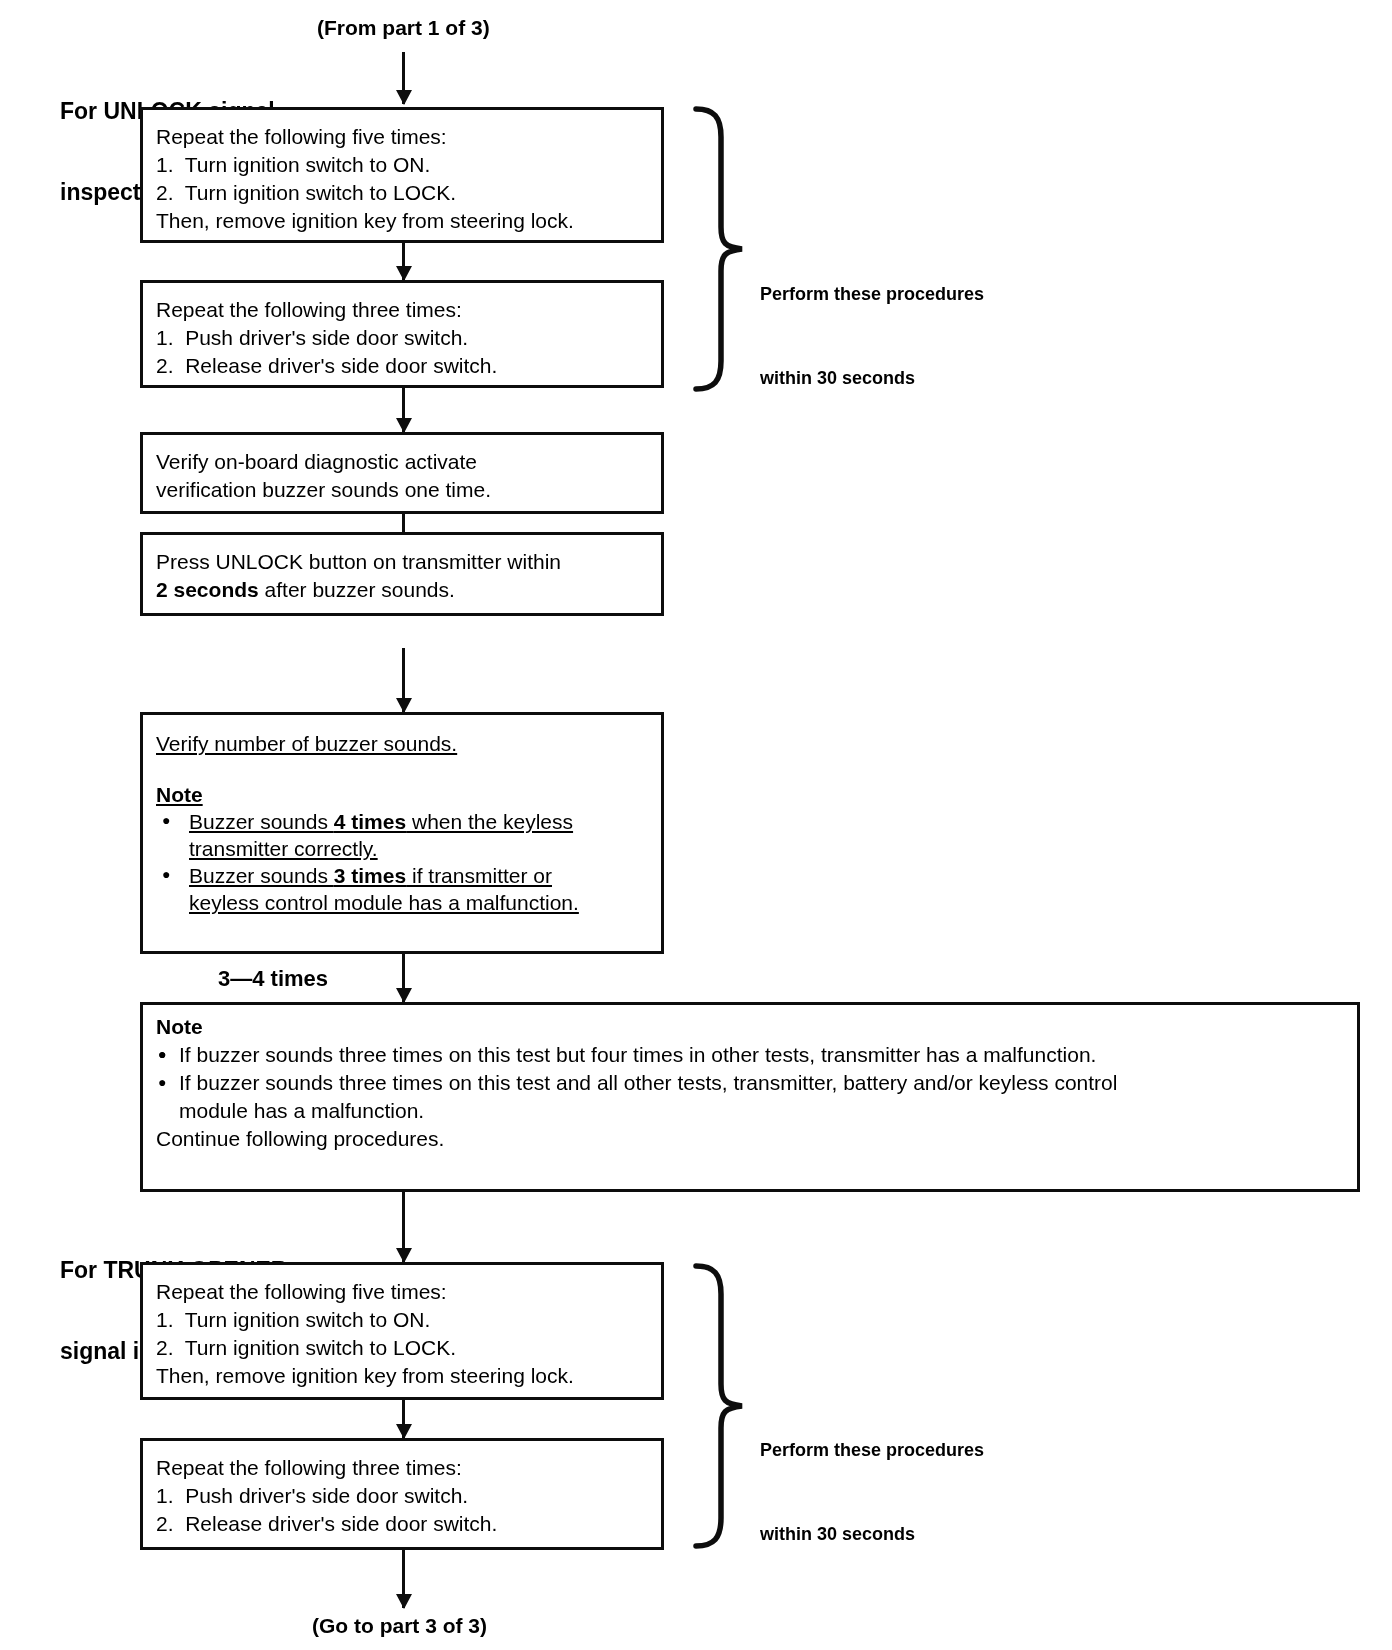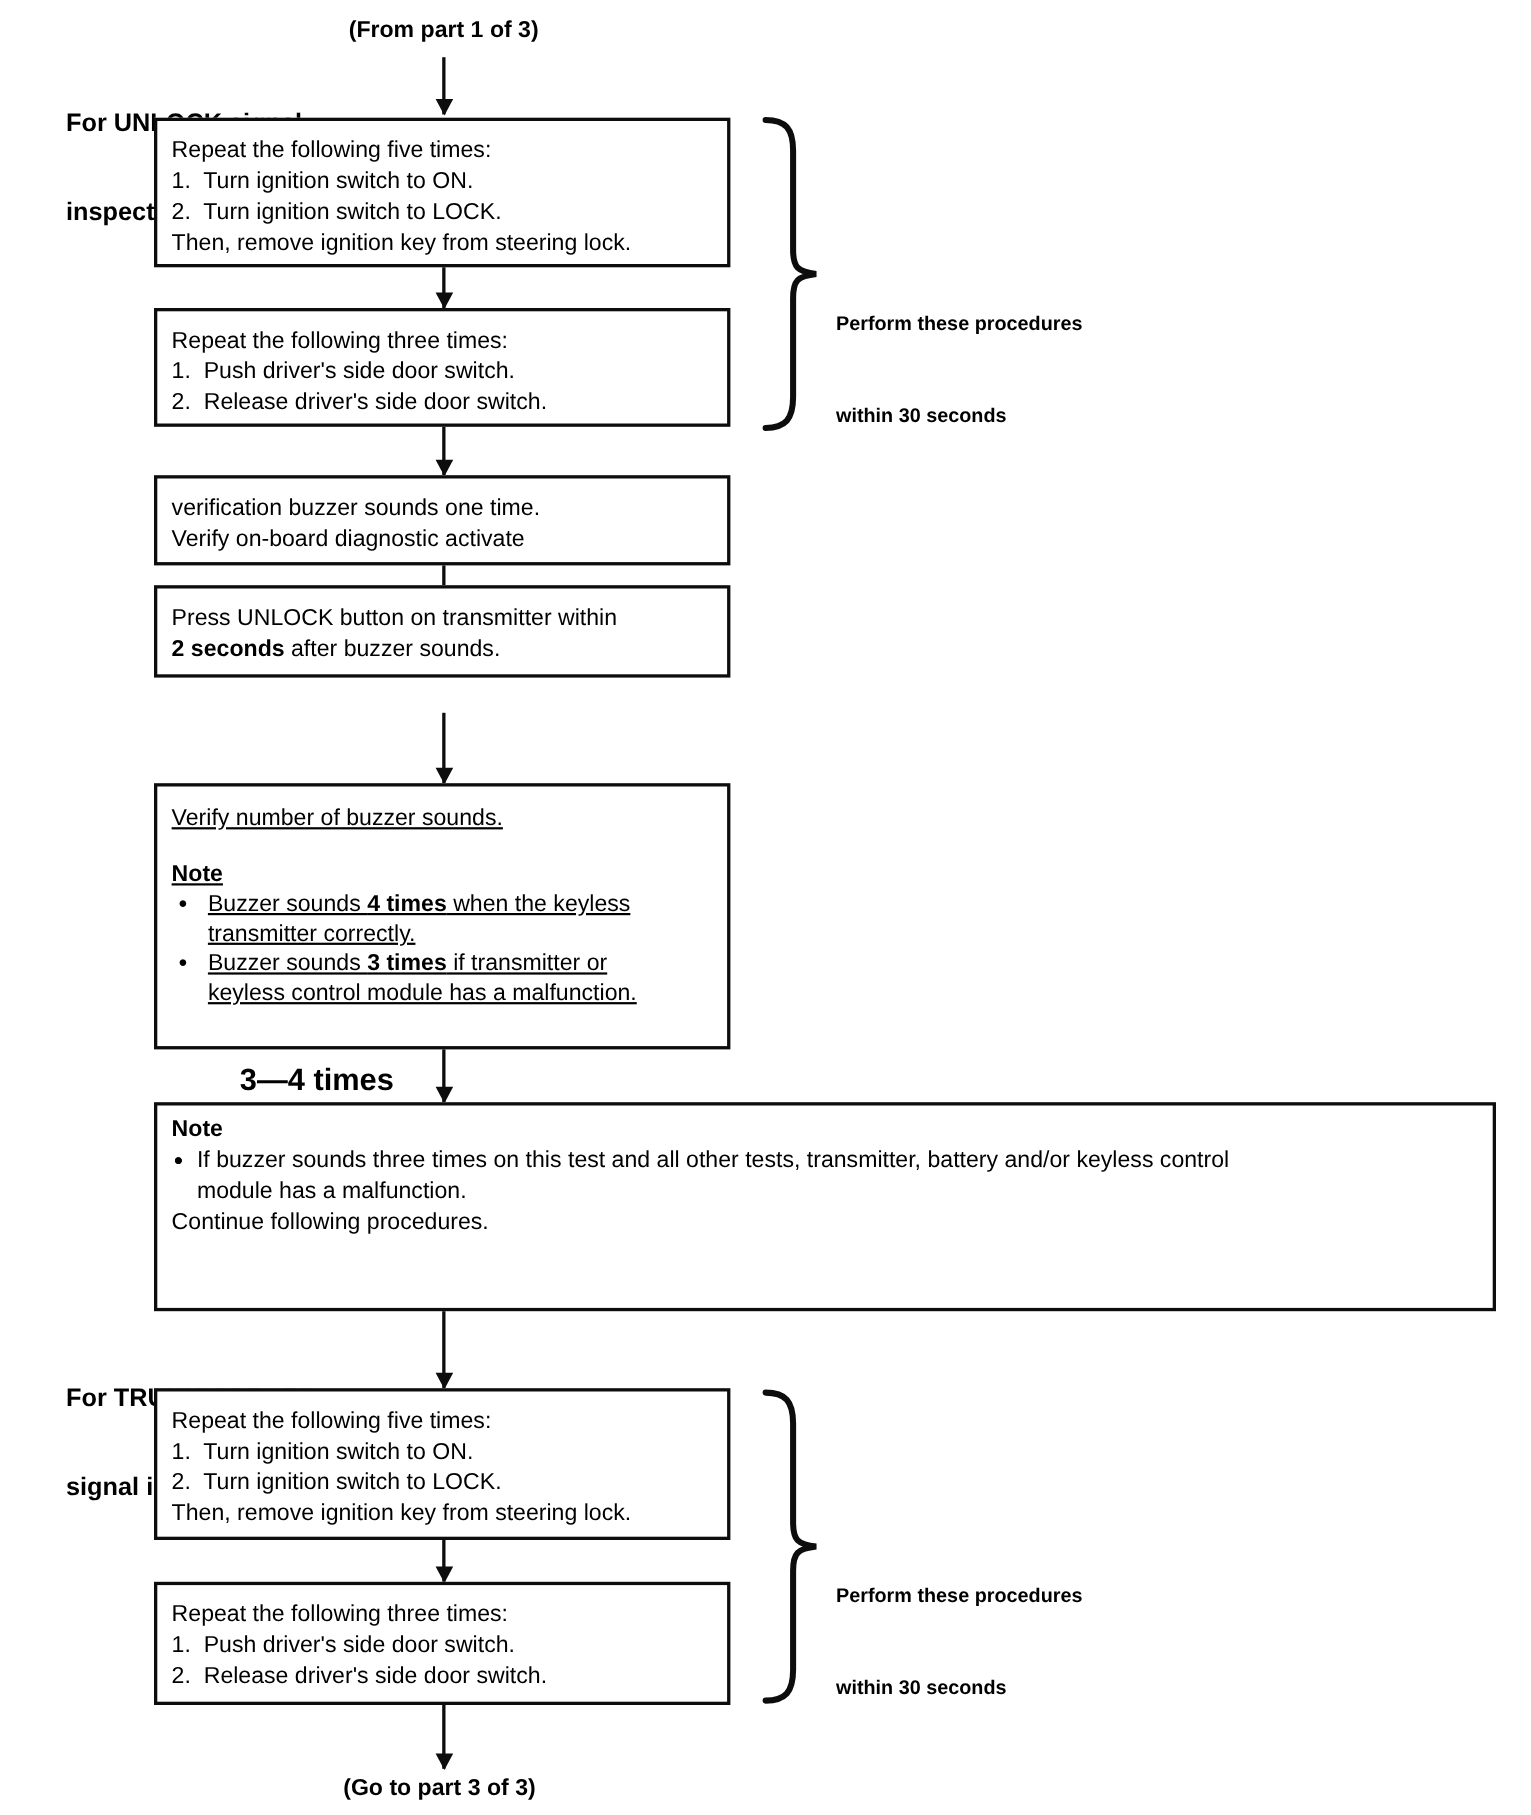--- a/index.html
+++ b/index.html
@@ -20,21 +20,21 @@
   .ct { padding-left:33px; }
   .bk { height:24px; }
   .wide { width:1220px; padding-top:8px; }
   .wide .bl { padding-left:23px; }
   .wide .bl .dot { left:2px; }
   .wide .ct { padding-left:23px; }
   .b5 .ln { line-height:27px;text-decoration:underline; }
   .lbl { position:absolute; font-weight:bold; white-space:pre; }
   .sec { font-size:23px; line-height:27px; }
   .small { font-size:21px; }
-  .branch { font-size:28px; }
+  .branch { font-size:22px; }
   .bracelbl { font-size:18px; line-height:28px; }
   .arrow { position:absolute; left:402px; width:3px; background:#0d0d0d; }
   .arrow::after {
     content:""; position:absolute; left:50%; bottom:-1px; transform:translateX(-50%);
     border-left:8px solid transparent; border-right:8px solid transparent;
     border-top:15px solid #0d0d0d;
   }
   .brace { position:absolute; left:686px; }
 </style>
 </head>
@@ -70,22 +70,22 @@
     <path d="M 10 5 C 28 5 35 13 35 33 L 35 123 C 35 139 39 143 56 145 C 39 147 35 151 35 167 L 35 257 C 35 277 28 285 10 285" fill="none" stroke="#0d0d0d" stroke-width="5.5" stroke-linecap="round"></path>
   </svg>
   <div class="lbl bracelbl" style="left:760px; top:224px;">
     <div>Perform these procedures</div>
     <div>within 30 seconds</div>
   </div>
 
   <div class="arrow" style="top:388px; height:44px;"></div>
 
   <div class="box" style="top:432px; height:82px;">
+      <div class="ln"><span>Verify on-board diagnostic activate</span></div>
       <div class="ln"><span>verification buzzer sounds one time.</span></div>
-      <div class="ln"><span>Verify on-board diagnostic activate</span></div>
     </div>
 
   <div class="arrow" style="top:514px; height:50px;"></div>
 
   <div class="box" style="top:532px; height:84px;">
       <div class="ln"><span>Press UNLOCK button on transmitter within</span></div>
       <div class="ln"><span class="b">2 seconds</span><span> after buzzer sounds.</span></div>
     </div>
 
   <div class="arrow" style="top:648px; height:64px;"></div>
@@ -99,21 +99,21 @@
       <div class="ln bl"><span class="dot">●</span><span>Buzzer sounds </span><span class="b">3 times</span><span> if transmitter or</span></div>
       <div class="ln ct"><span>keyless control module has a malfunction.</span></div>
     </div>
 
   <div class="arrow" style="top:954px; height:48px;"></div>
   <div class="lbl branch" style="left:218px; top:966px;">3—4 times</div>
 
   <div class="box wide" style="top:1002px; height:190px;">
       <div class="ln"><span class="b">Note</span></div>
       <div class="ln bl"><span class="dot">●</span></div>
-      <div class="ln bl"><span class="dot">●</span></div>
+      <div class="ln bl"><span class="dot">●</span><span>If buzzer sounds three times on this test but four times in other tests, transmitter has a malfunction.</span></div>
       <div class="ln bl"><span class="dot">●</span><span>If buzzer sounds three times on this test and all other tests, transmitter, battery and/or keyless control</span></div>
       <div class="ln ct"><span>module has a malfunction.</span></div>
       <div class="ln"><span>Continue following procedures.</span></div>
     </div>
 
   <div class="lbl sec" style="left:60px; top:1203px;">
     <div>For TRUNK OPENER</div>
     <div>signal inspection</div>
   </div>
 

